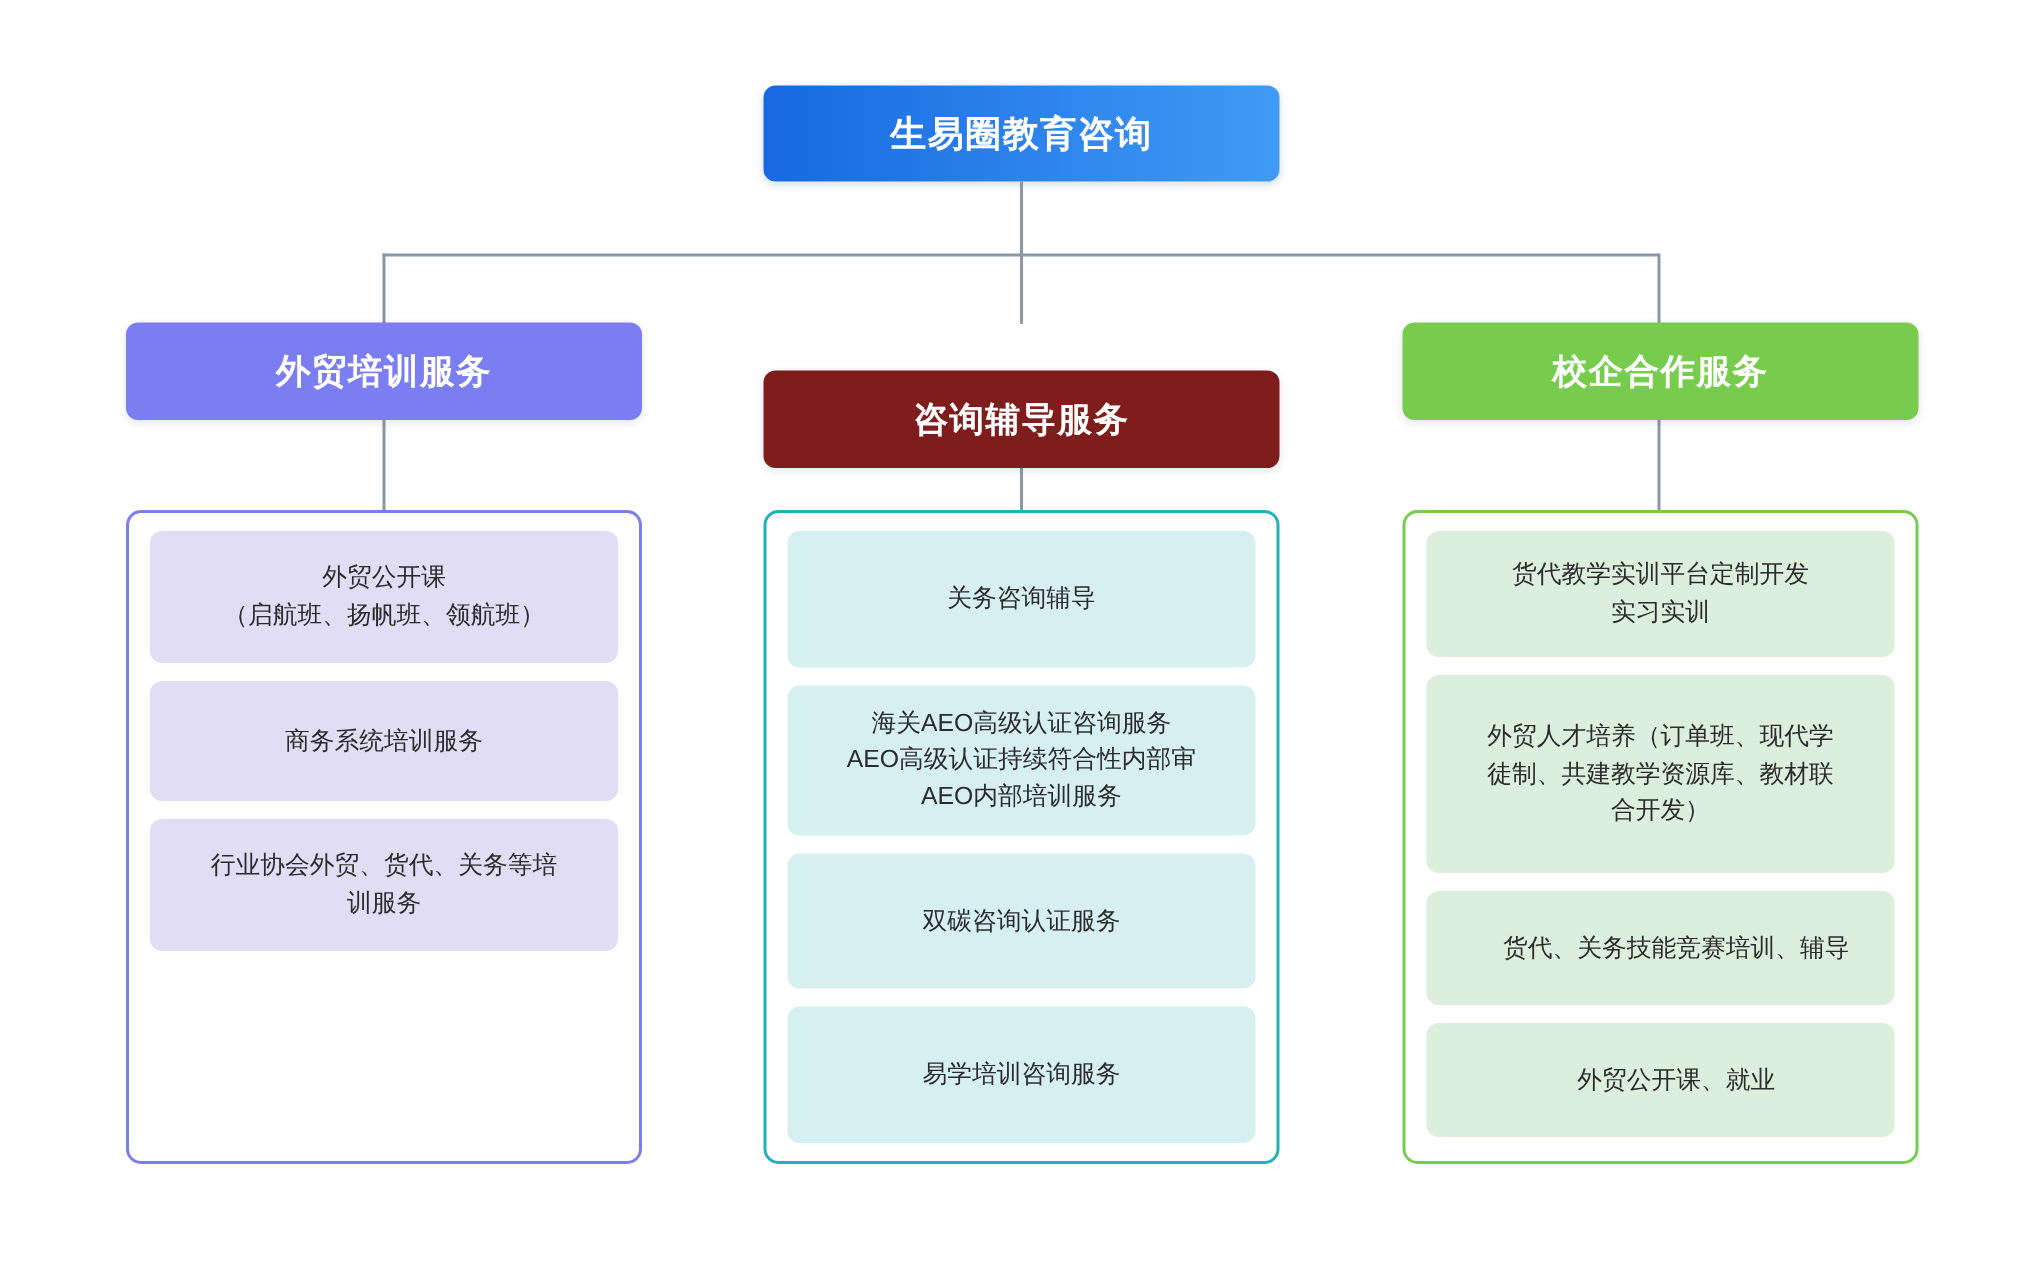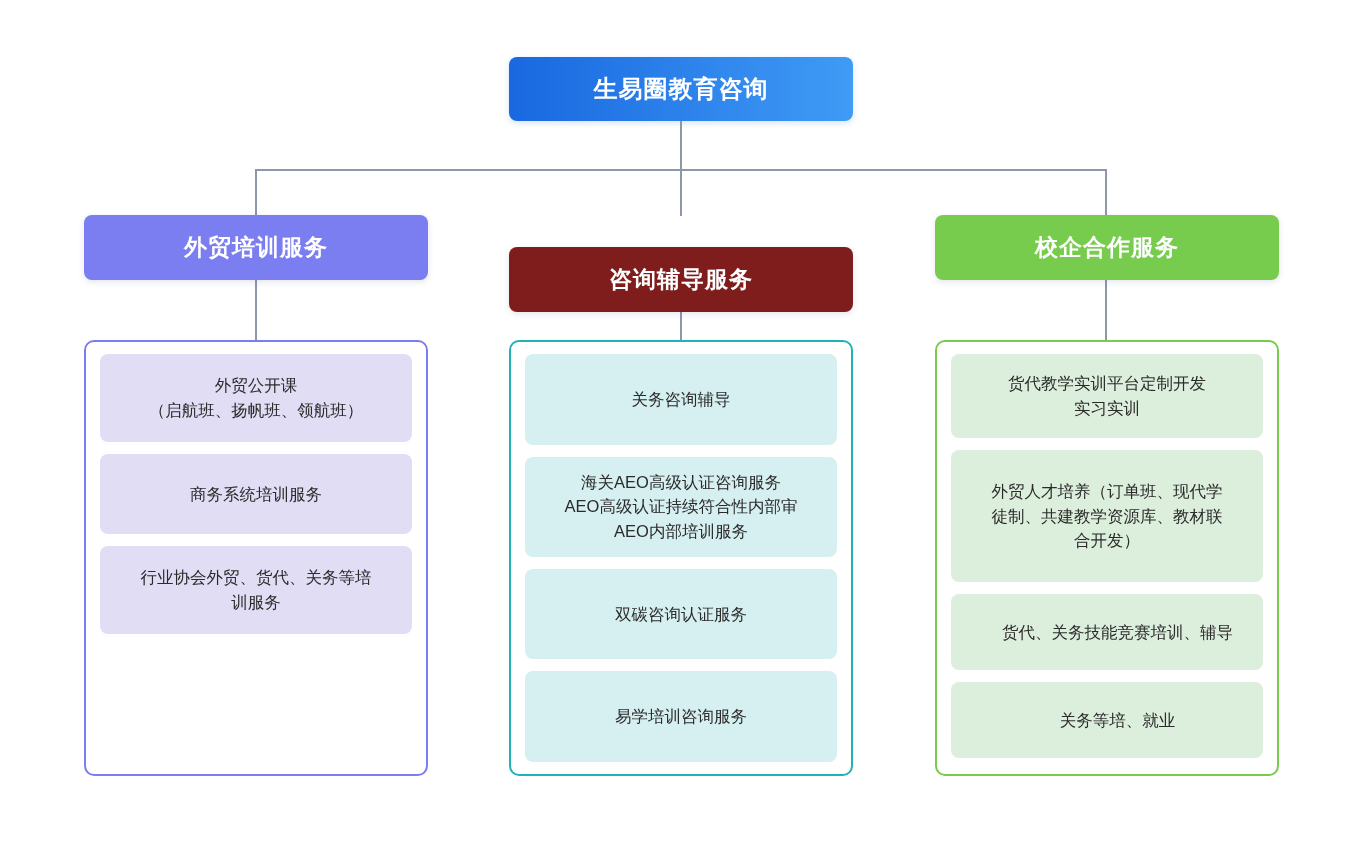--- a/index.html
+++ b/index.html
@@ -181,17 +181,17 @@
     <div class="col-header">
       <span>校企合作服务</span>
     </div>
     <div class="items-box">
       <div class="item-card two-line">货代教学实训平台定制开发
 实习实训</div>
       <div class="item-card three-line">外贸人才培养（订单班、现代学
 徒制、共建教学资源库、教材联
 合开发）</div>
       <div class="item-card one-line">货代、关务技能竞赛培训、辅导</div>
-      <div class="item-card one-line">关务等培、就业</div>
+      <div class="item-card one-line">外贸公开课、就业</div>
     </div>
   </div>
 
 </div>
 
 </body></html>

